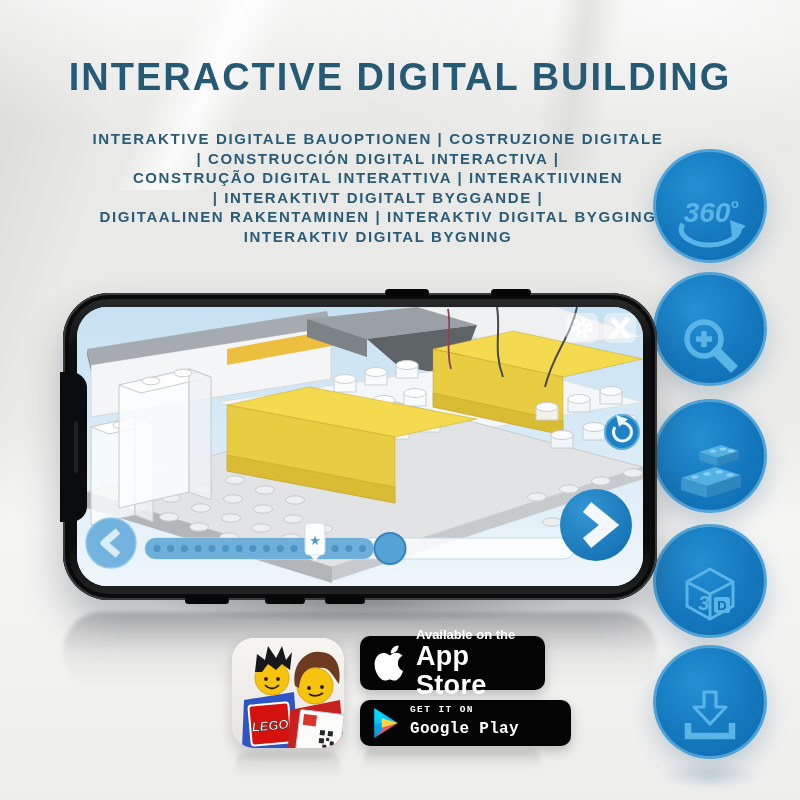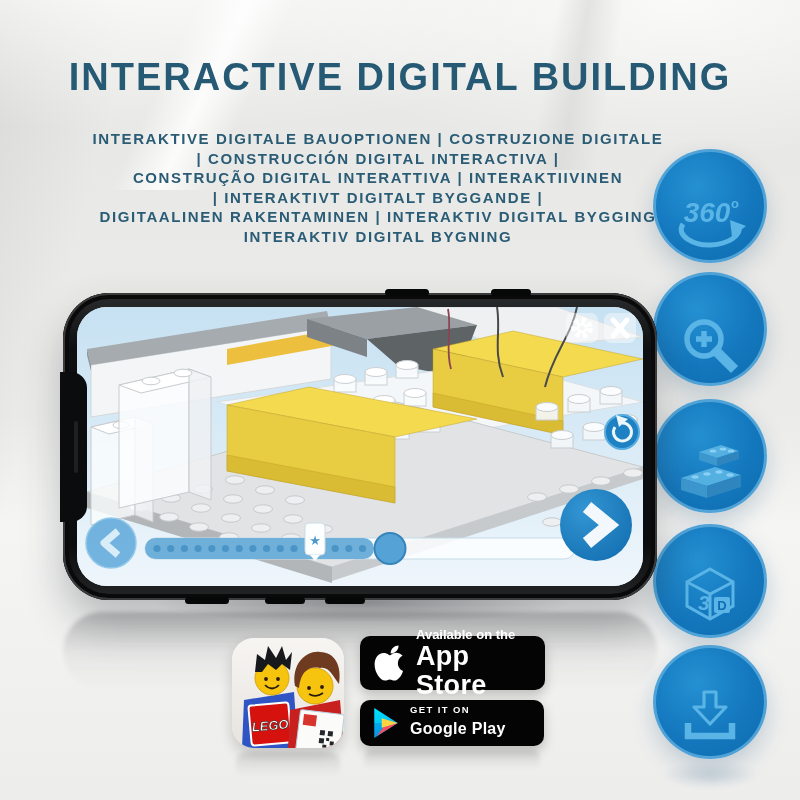--- a/index.html
+++ b/index.html
@@ -51,21 +51,21 @@
   .phone-reflection{position:absolute;left:63px;top:612px;width:594px;height:78px;border-radius:46px;
     background:linear-gradient(180deg,rgba(45,48,52,0.26),rgba(45,48,52,0.05) 55%,rgba(45,48,52,0));
     filter:blur(2px);}
 
   
   .app-icon{position:absolute;left:232px;top:638px;width:112px;height:110px;border-radius:22px;
     overflow:hidden;box-shadow:0 6px 14px rgba(0,0,0,0.18);background:#f1efec;}
   .badge{position:absolute;left:360px;background:#040404;border-radius:10px;color:#fff;
     display:flex;align-items:center;box-shadow:0 5px 12px rgba(0,0,0,0.22);}
   .badge-as{top:636px;width:185px;height:54px;}
-  .badge-gp{top:700px;width:184px;height:46px;}
+  .badge-gp{top:700px;width:211px;height:46px;font-family:Liberation Mono, monospace;}
   .badge .logo{margin-left:13px;flex:0 0 auto;display:flex;}
   .badge .txt{margin-left:11px;display:flex;flex-direction:column;justify-content:center;}
   .as-top{font-size:13px;font-weight:700;line-height:15px;}
   .as-name{font-size:27px;font-weight:700;line-height:29px;letter-spacing:0.3px;}
   .gp-top{font-size:9.5px;font-weight:700;letter-spacing:1.4px;line-height:12px;}
   .gp-name{font-size:16px;font-weight:600;line-height:26px;letter-spacing:0.3px;}
   .badge-reflection{position:absolute;background:linear-gradient(180deg,rgba(0,0,0,0.10),rgba(0,0,0,0));
     filter:blur(2px);}
   .r-icon{left:236px;top:752px;width:104px;height:26px;border-radius:10px;}
   .r-gp{left:364px;top:750px;width:176px;height:20px;border-radius:8px;}

